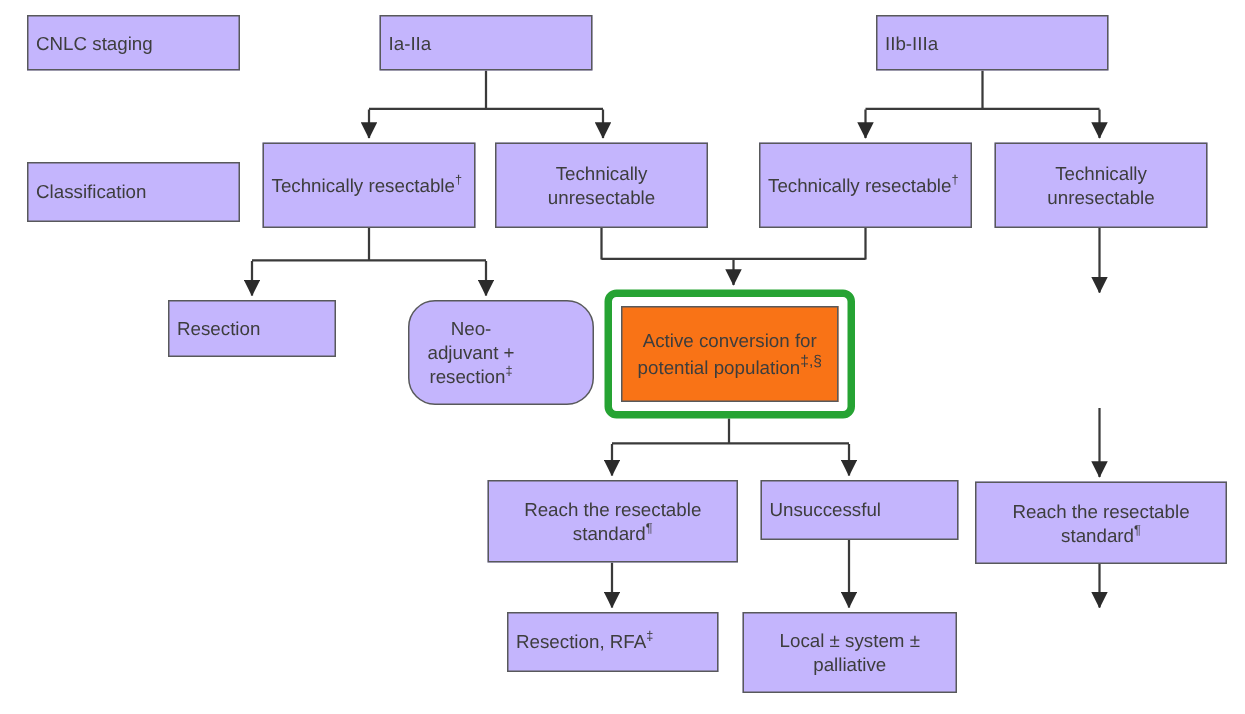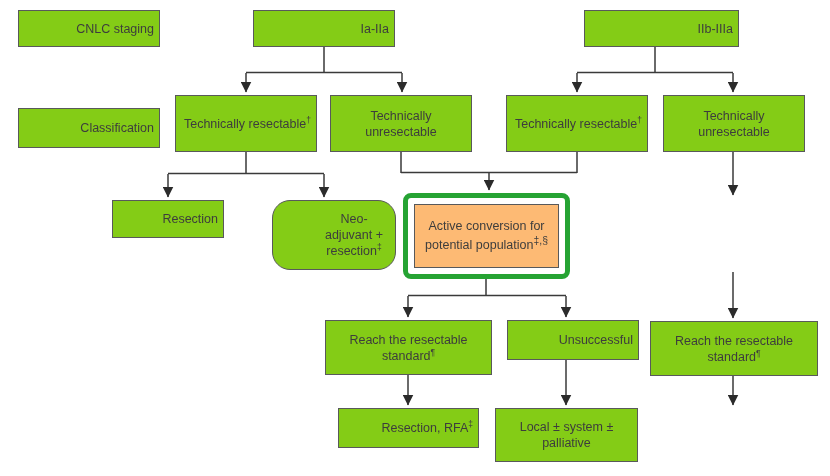--- a/index.html
+++ b/index.html
@@ -18,24 +18,24 @@
   #connectors {
     position: absolute;
     left: 0;
     top: 0;
     pointer-events: none;
   }
   .node {
     position: absolute;
     box-sizing: border-box;
     border: 1.2px solid #58595b;
-    background: #84cc16;
+    background: #c4b5fd;
     display: flex;
     align-items: center;
-    justify-content: flex-end;
+    justify-content: flex-start;
     text-align: center;
     font-size: 12.5px;
     line-height: 1.28;
     color: #3d3d3d;
     padding: 2px 5px;
   }
   .node .node-label { display: inline-block; }
   .node sup {
     font-size: 0.68em;
     line-height: 0;
@@ -46,21 +46,21 @@
     border: 5.5px solid #26a333;
     border-radius: 8px;
     background: #ffffff;
     padding: 6px;
     display: flex;
   }
   .highlight-outline .inner-node {
     flex: 1;
     box-sizing: border-box;
     border: 1.2px solid #58595b;
-    background: #fdba74;
+    background: #f97316;
     display: flex;
     align-items: center;
     justify-content: center;
     text-align: center;
     font-size: 12.5px;
     line-height: 1.28;
     color: #3d3d3d;
     padding: 2px 5px;
   }
   .w-neo .node-label { max-width: 72px; }

